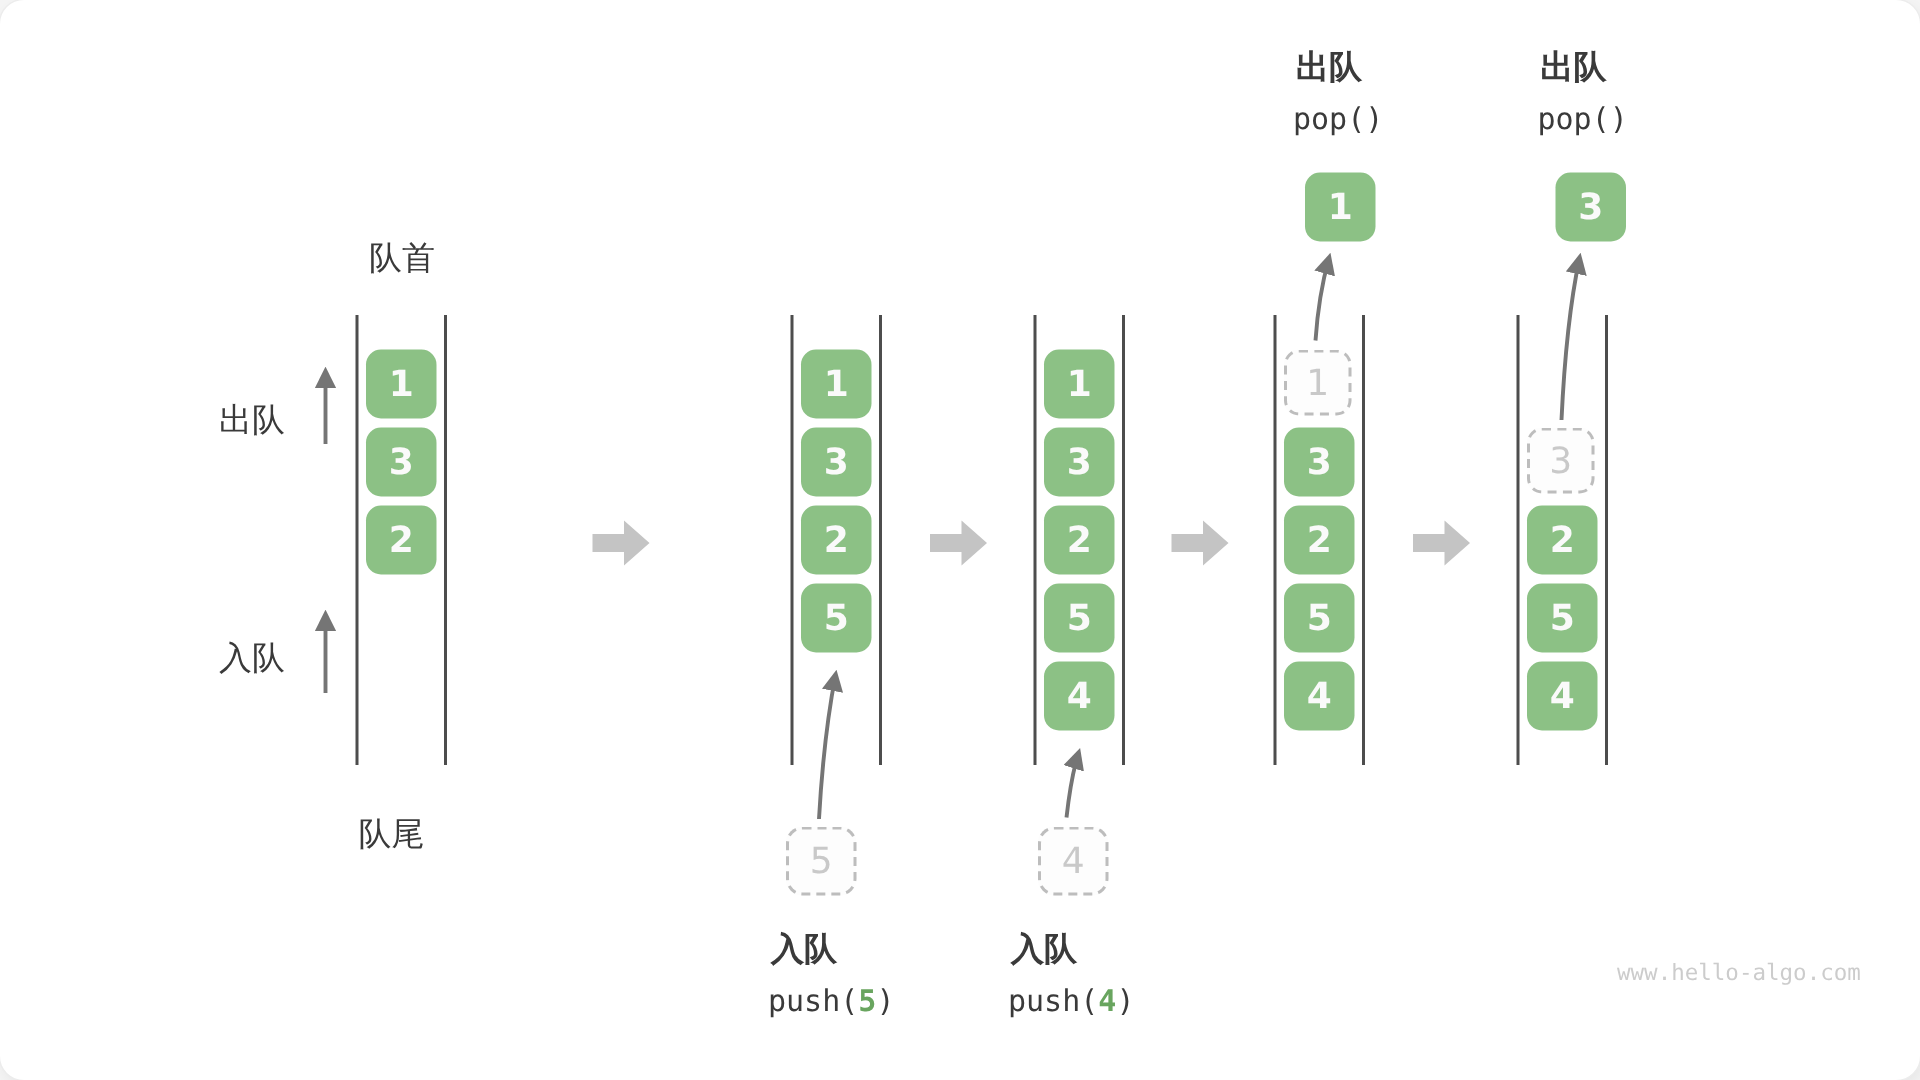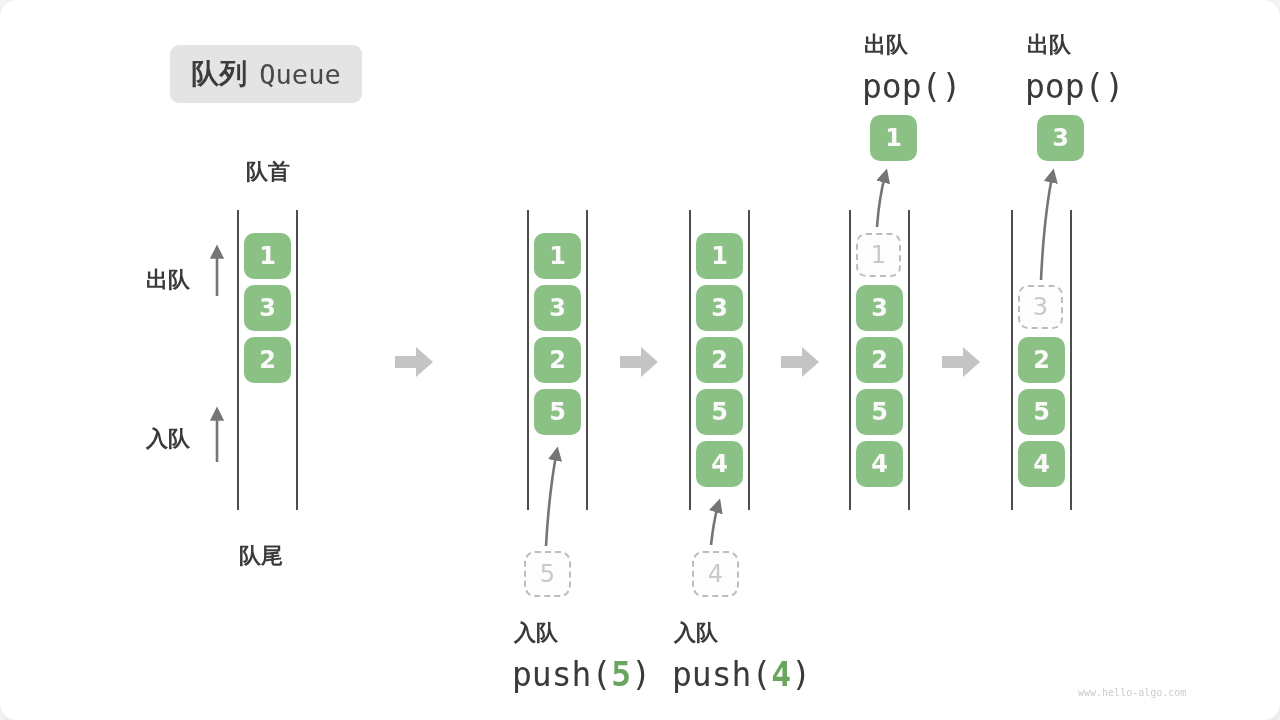--- a/index.html
+++ b/index.html
@@ -9,21 +9,21 @@
     overflow:hidden;font-family:"DejaVu Sans","Liberation Sans",sans-serif;color:#3a3a3a;
   }
   
   .title-badge{
     position:absolute;left:170px;top:45px;width:192px;height:58px;
     background:#e4e4e4;border-radius:9px;display:flex;align-items:center;justify-content:center;gap:12px;
   }
   .title-zh{font-size:28px;font-weight:700;color:#3c3c3c;}
   .title-en{font-size:27px;font-family:"DejaVu Sans Mono","Liberation Mono",monospace;color:#4a4a4a;}
   
-  .lbl{position:absolute;font-size:22px;font-weight:700;color:#3a3a3a;white-space:nowrap;}
+  .lbl{position:absolute;font-size:22px;font-weight:400;color:#3a3a3a;white-space:nowrap;}
   .lbl-front{left:239px;top:157px;width:58px;text-align:center;}
   .lbl-rear{left:239px;top:541px;width:58px;}
   .lbl-dequeue{left:146px;top:265px;}
   .lbl-enqueue{left:146px;top:424px;}
   
   .col{
     position:absolute;top:210px;height:300px;width:57px;
     border-left:2px solid #4d4d4d;border-right:2px solid #4d4d4d;
   }
   .c1{left:237px}.c2{left:527px}.c3{left:689px}.c4{left:849px}.c5{left:1011px}
@@ -45,43 +45,39 @@
   }
   .free.green{background:#8cc185;color:#fafafa;}
   .free.ghost{width:43px;height:42px;background:#fdfdfd;border:2px dashed #bdbdbd;color:#c9c9c9;font-weight:500;border-radius:11px;}
   .in5{left:524px;top:551px;}
   .in4{left:692px;top:551px;}
   .out1{left:870px;top:115px;}
   .out3{left:1037px;top:115px;}
   
   .op{position:absolute;white-space:nowrap;}
   .op .zh{display:block;font-size:22px;font-weight:700;color:#3a3a3a;margin:0 0 7px 2px;}
-  .op .code{font-family:"DejaVu Sans Mono","Liberation Mono",monospace;font-size:33px;color:#3a3a3a;}
+  .op .code{font-family:"DejaVu Sans Mono","Liberation Mono",monospace;font-size:20px;color:#3a3a3a;}
   .op .arg{color:#69a55f;font-weight:700;}
   .op-push5{left:512px;top:618px;}
   .op-push4{left:672px;top:618px;}
   .op-pop1{left:862px;top:30px;}
   .op-pop2{left:1025px;top:30px;}
   
   .arrows{position:absolute;left:0;top:0;width:1280px;height:720px;pointer-events:none;}
   
   .watermark{
-    position:absolute;left:1078px;top:687px;
-    font-family:"DejaVu Sans Mono","Liberation Mono",monospace;font-size:10px;color:#cccccc;
+    position:absolute;left:1078px;top:639px;
+    font-family:"DejaVu Sans Mono","Liberation Mono",monospace;font-size:15px;color:#cccccc;
   }
 </style>
 </head>
 <body>
 
 <div class="canvas">
 
-  <div class="title-badge">
-    <span class="title-zh">队列</span>
-    <span class="title-en">Queue</span>
-  </div>
 
   <div class="lbl lbl-front">队首</div>
   <div class="lbl lbl-rear">队尾</div>
   <div class="lbl lbl-dequeue">出队</div>
   <div class="lbl lbl-enqueue">入队</div>
 
   <div class="col c1">
     <div class="cell green s0">1</div>
     <div class="cell green s1">3</div>
     <div class="cell green s2">2</div>

